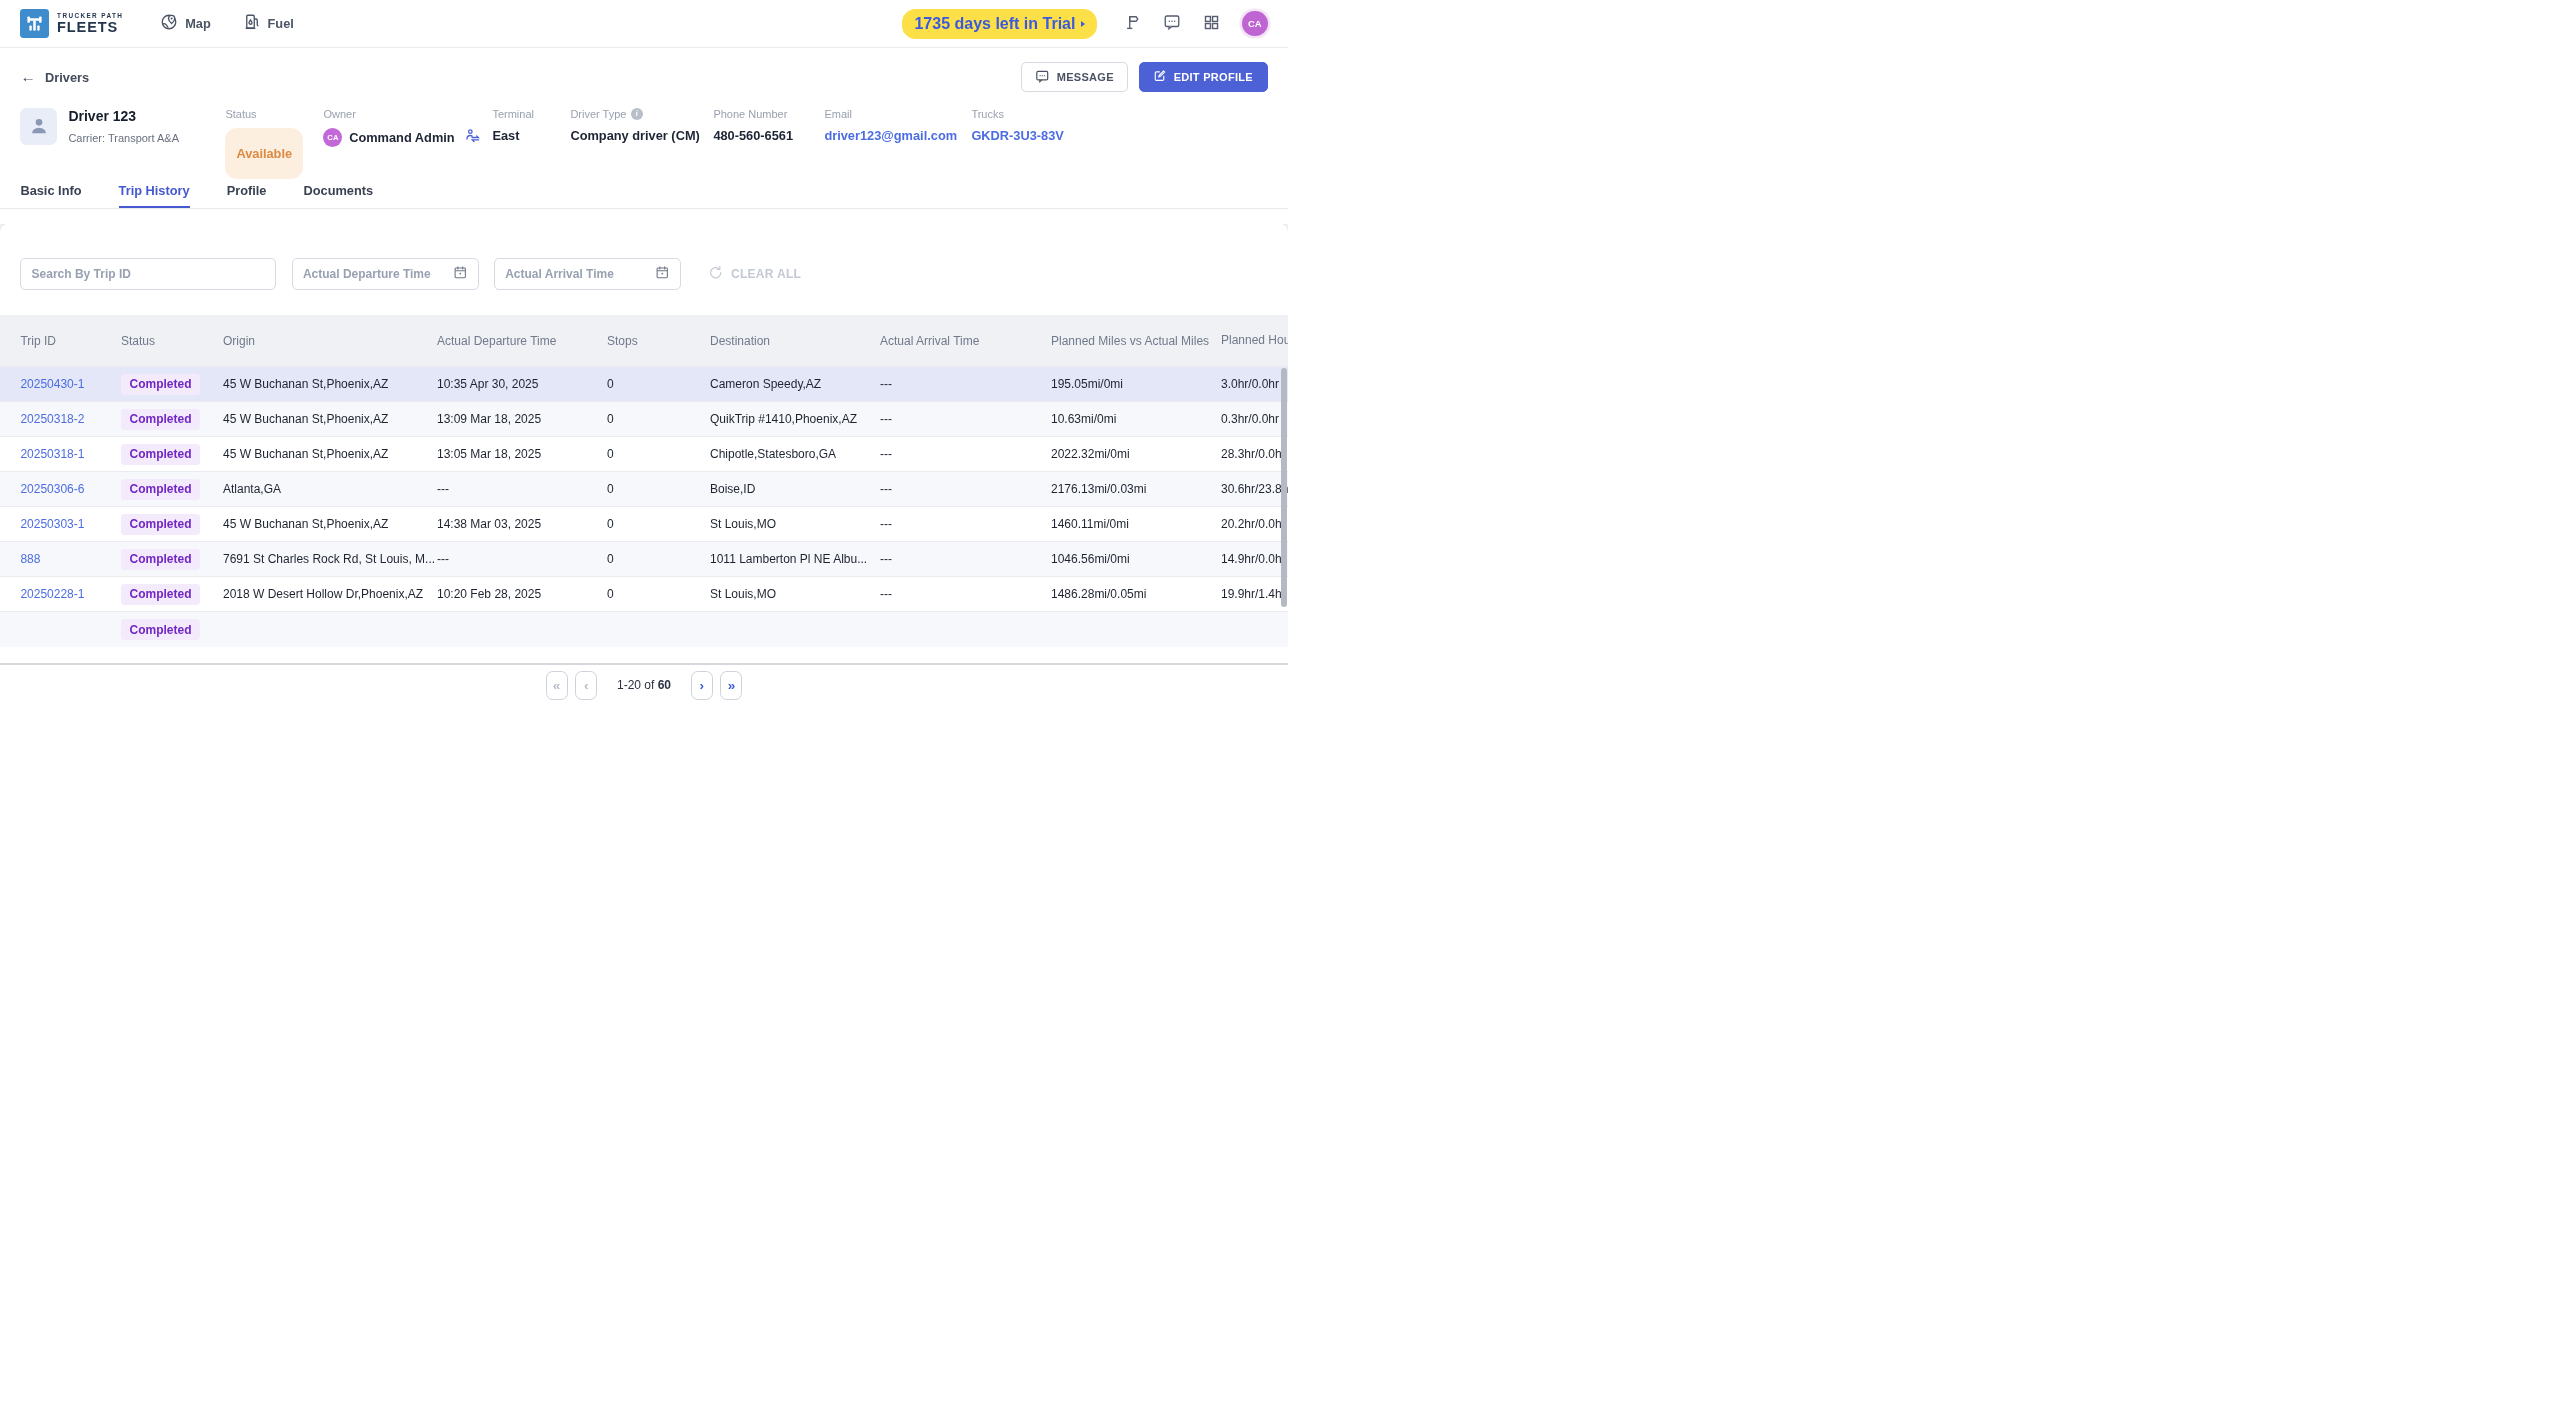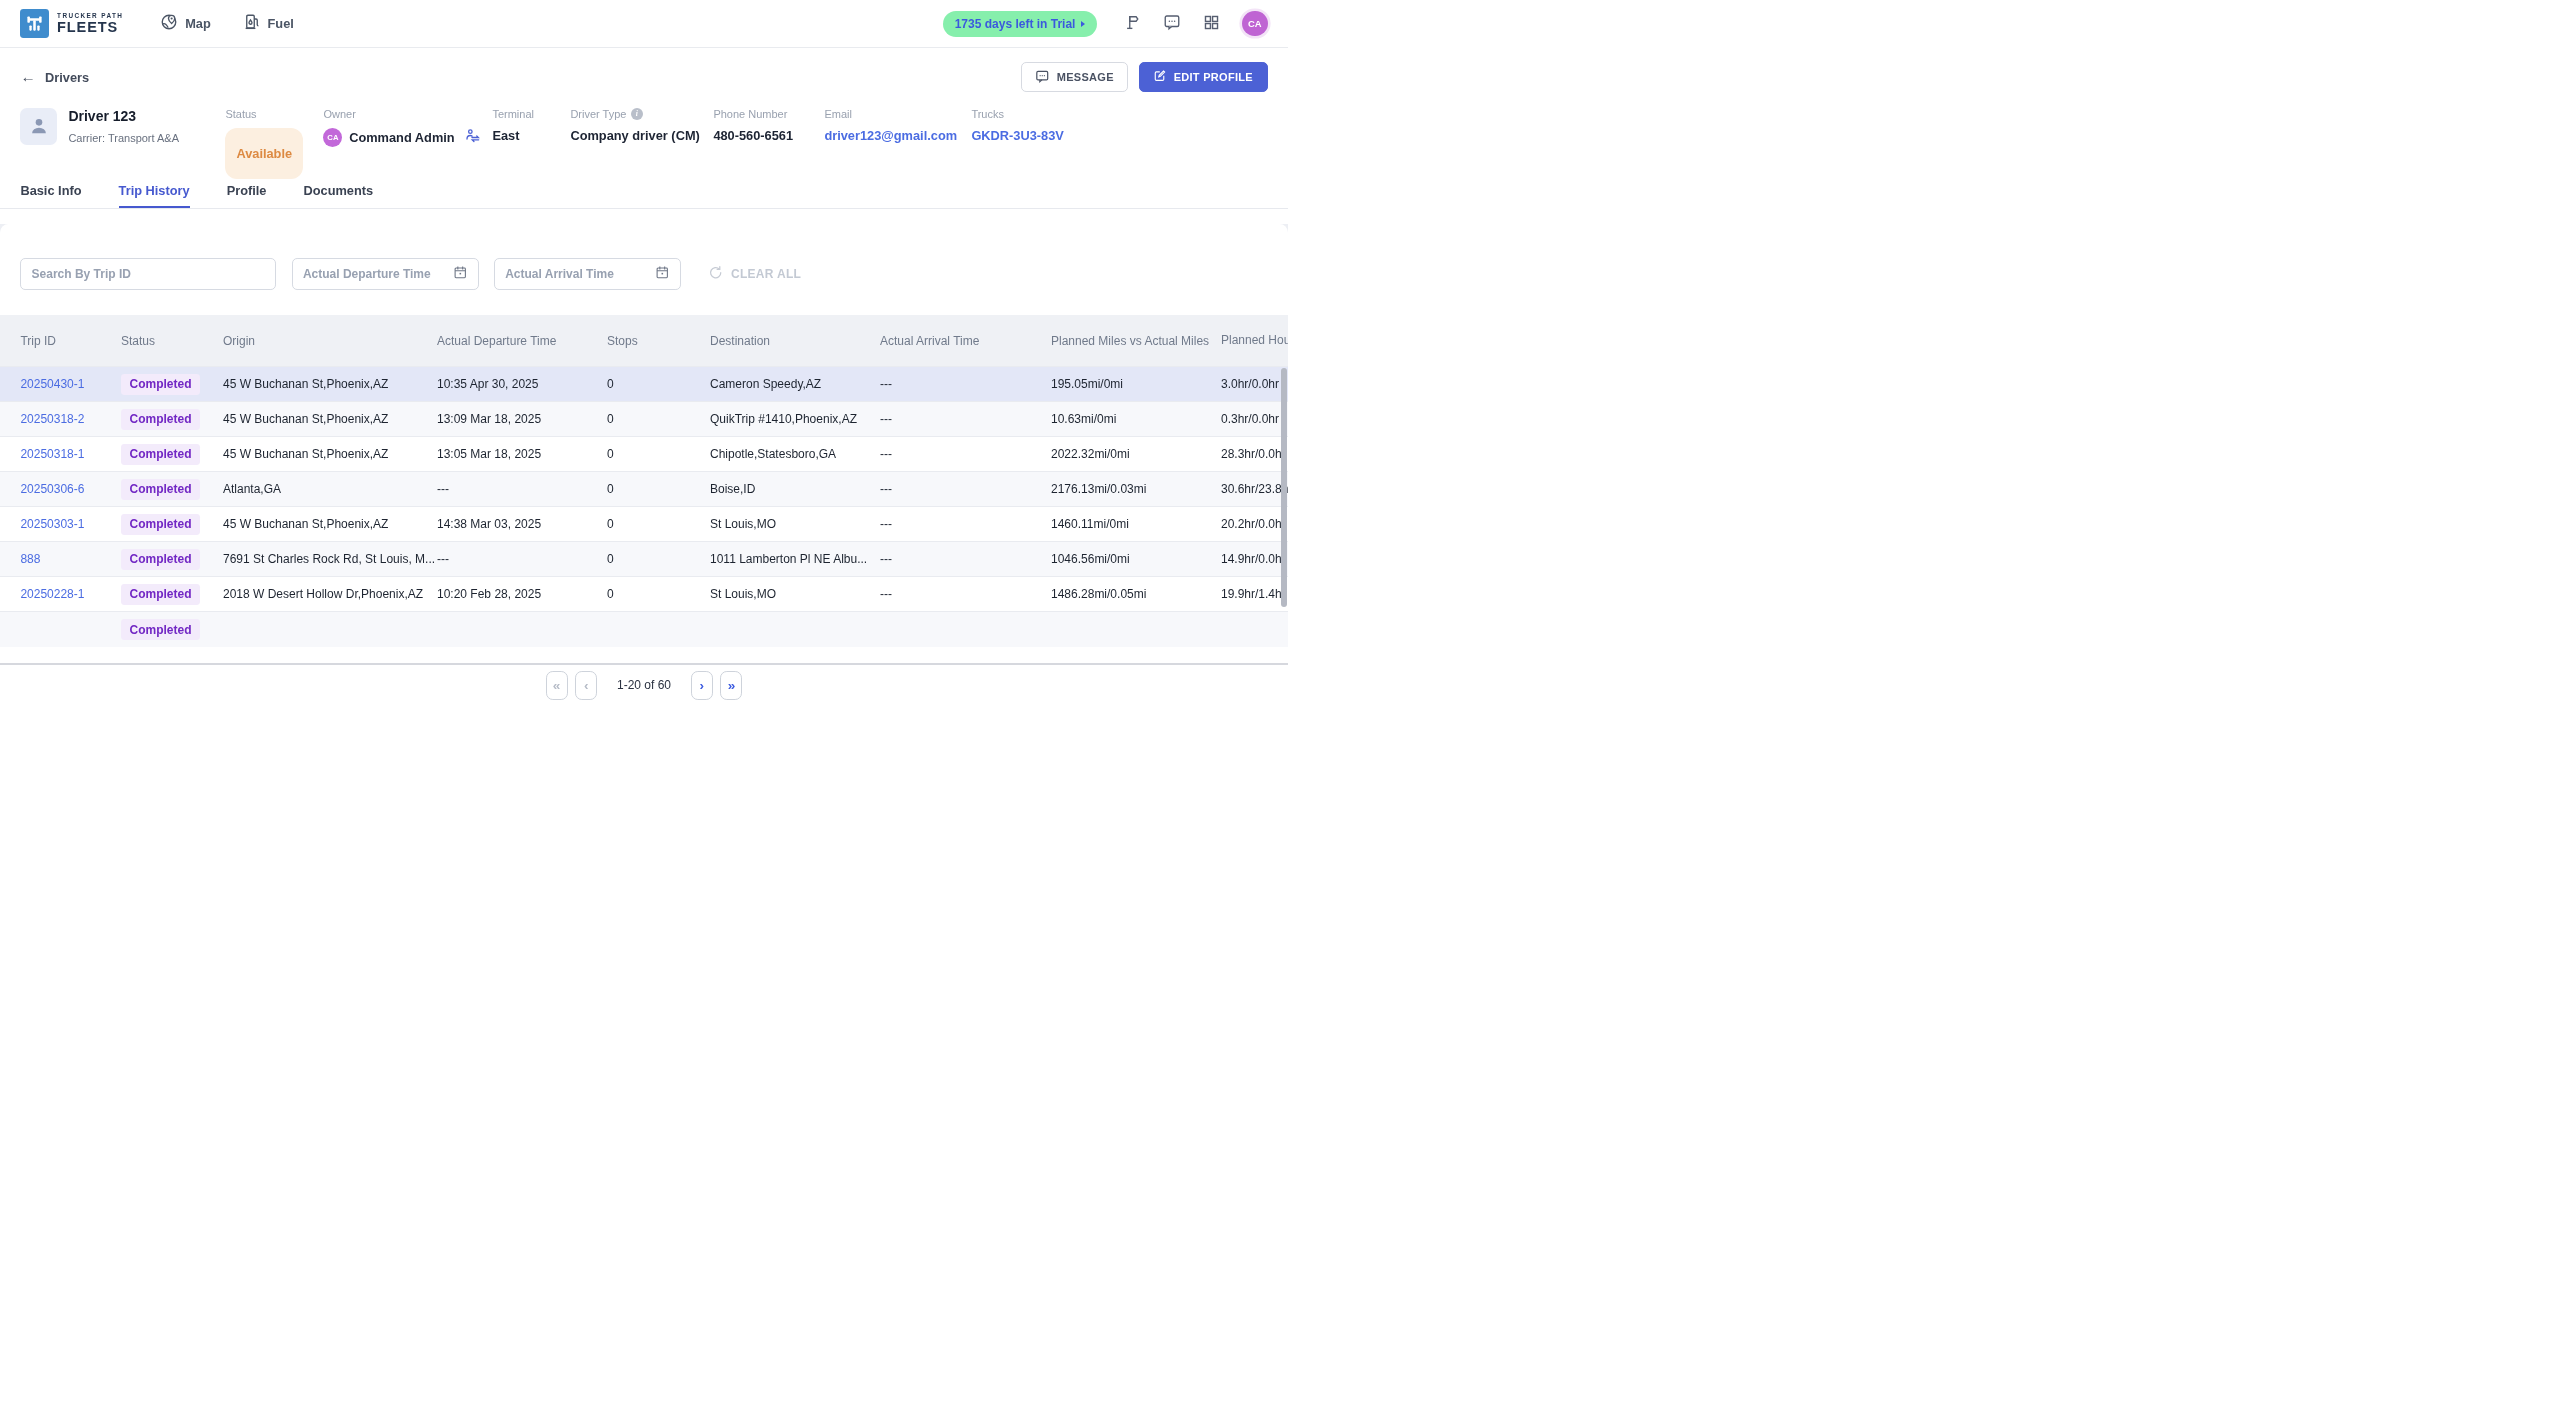--- a/index.html
+++ b/index.html
@@ -12,21 +12,21 @@
   .logo { display:flex; align-items:center; gap:7.7px; }
   .logo-sq { width:29px; height:29px; border-radius:3.4px; background:#3f8ccd;
     display:flex; align-items:center; justify-content:center; }
   .logo-txt1 { font-size:6.4px; letter-spacing:1.4px; font-weight:700; color:#25354d; }
   .logo-txt2 { font-size:14.5px; letter-spacing:0.9px; font-weight:800; color:#25354d; margin-top:0.9px; }
   .nav-items { display:flex; gap:32px; margin-left:37px; }
   .nav-item { display:flex; align-items:center; gap:6.8px; font-size:12.8px; font-weight:600;
     color:#4b5565; cursor:pointer; }
   .nav-item svg { stroke:#4b5565; }
   .nav-spacer { flex:1; }
-  .trial-pill { background:#86efac; color:#3b59dd; font-size:12px; font-weight:600;
+  .trial-pill { background:#fde047; color:#3b59dd; font-size:16px; font-weight:600;
     border-radius:13.6px; padding:6px 12px; display:flex; align-items:center; gap:6px; }
   .caret-r { width:0; height:0; border-top:3.4px solid transparent; border-bottom:3.4px solid transparent;
     border-left:4.3px solid #3b59dd; }
   .topnav-icons { display:flex; gap:22px; margin-left:25.6px; align-items:center; }
   .topnav-icons svg { stroke:#565e70; }
   .avatar { width:25.6px; height:25.6px; border-radius:50%; background:#bf64d3; color:#fff;
     font-size:9.4px; font-weight:700; display:flex; align-items:center; justify-content:center;
     margin-left:22px; box-shadow:0 0 0 2.6px #f3e4f7; }
 
   
@@ -102,21 +102,21 @@
   .hline { height:1.7px; background:#d6d8de; width:1288px; }
 
   
   .pagination { margin-top:6px; display:flex; align-items:center; justify-content:center; gap:7.7px; }
   .pg-btn { width:22px; height:29px; border:0.9px solid #ced3db; border-radius:6.8px; background:#fff;
     display:flex; align-items:center; justify-content:center; font-size:13.6px; font-weight:700;
     cursor:pointer; }
   .pg-btn.disabled { color:#b6bcc7; }
   .pg-btn.on { color:#3d5ce0; }
   .pg-text { font-size:12px; color:#2a3140; margin:0 12px; }
-  .pg-text b { font-weight:400;text-align:center; }
+  .pg-text b { font-weight:700;text-align:center; }
 </style>
 </head>
 <body>
 
 <div class="topnav">
   <div class="logo">
     <div class="logo-sq">
       <svg width="19" height="19" viewBox="0 0 24 24" fill="#fff">
         <rect x="3" y="3" width="3.2" height="8" rx="1"></rect>
           <rect x="17.8" y="3" width="3.2" height="8" rx="1"></rect>

